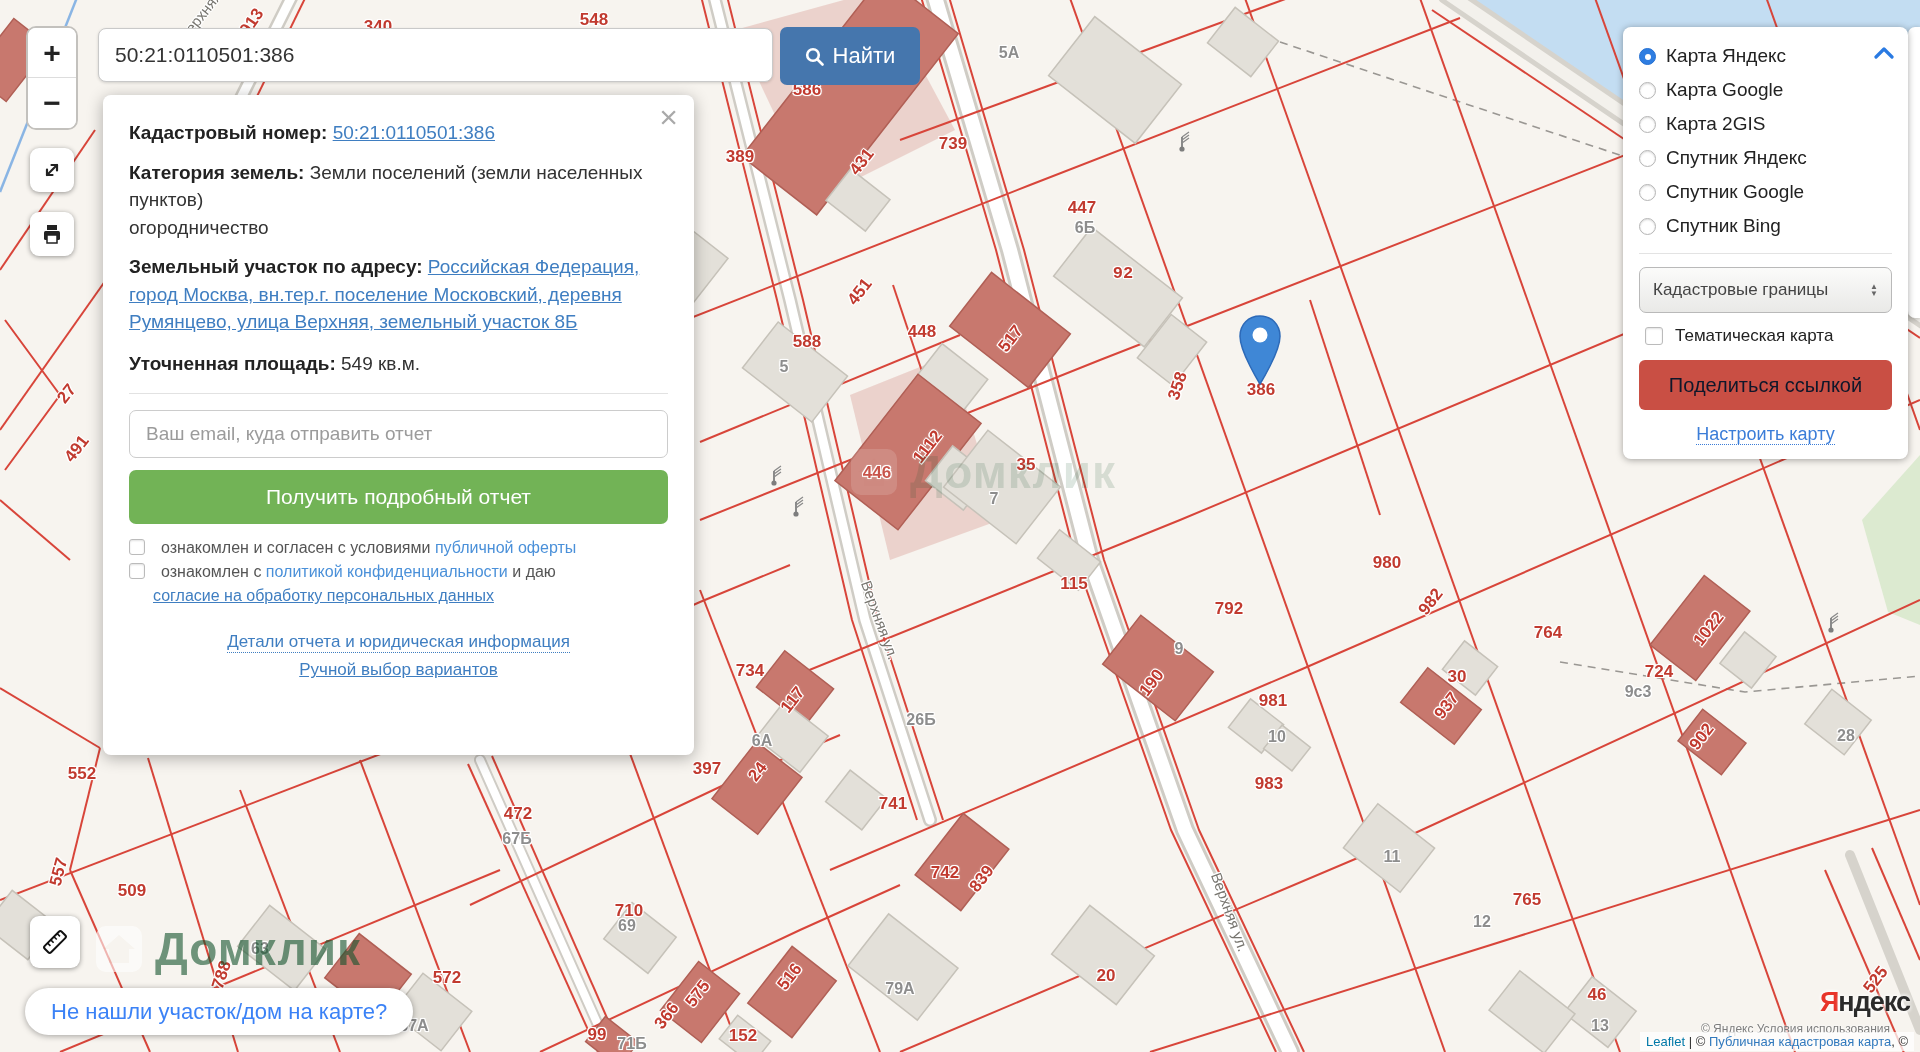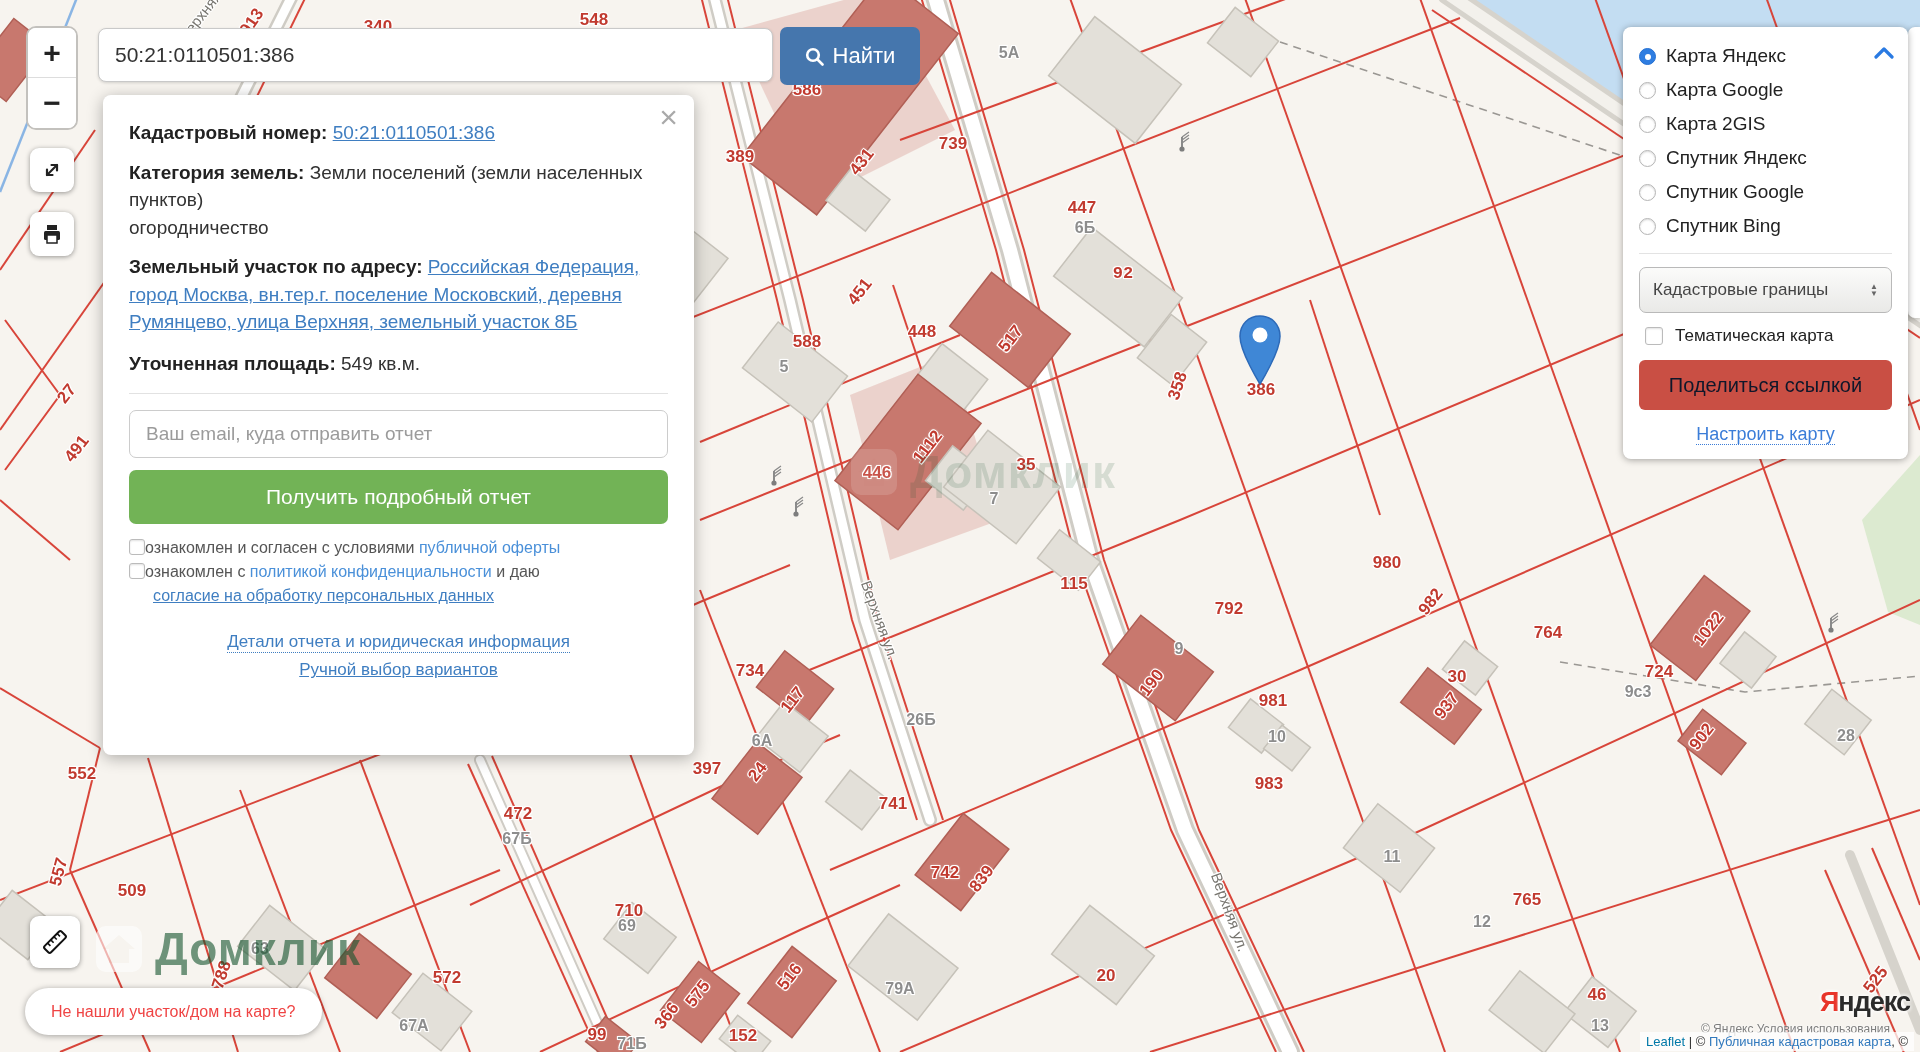--- a/index.html
+++ b/index.html
@@ -51,21 +51,21 @@
   #popup p { font-size:19px; line-height:1.45; color:#333; }
   #popup b { font-weight:700; color:#222; }
   #popup a { color:#3f7ec1; text-decoration:underline; cursor:pointer; }
   .mb12 { margin-bottom:12px; } .mb14 { margin-bottom:14px; }
   #popup .divider { border:none; border-top:1px solid #e2e2e2; margin:16px 0; }
   #email-input { width:100%; height:48px; border:1px solid #ccc; border-radius:7px; padding:0 16px;
     font-size:19px; color:#333; font-family:"Liberation Sans", sans-serif; margin-bottom:12px; }
   #email-input::placeholder { color:#9b9b9b; }
   #report-btn { width:100%; height:54px; background:#72b356; border:none; border-radius:7px;
     color:#fff; font-size:21px; cursor:pointer; font-family:"Liberation Sans", sans-serif; margin-bottom:12px; }
-  .chk { display:flex; gap:0; font-size:16px; color:#555; line-height:1.5; align-items:flex-start; }
+  .chk { display:flex; gap:16px; font-size:16px; color:#555; line-height:1.5; align-items:flex-start; }
   .chk .box { flex:0 0 16px; width:16px; height:16px; margin-top:3px; border:1px solid #bbb; border-radius:3px;
     background:#fff; box-shadow:inset 0 1px 2px rgba(0,0,0,.12); cursor:pointer; }
   .chk a { color:#4a90d9 !important; text-decoration:none !important; }
   .chk-indent { margin-left:24px; font-size:16px; color:#4a90d9; line-height:1.5; }
   .popup-links { text-align:center; margin-top:24px; font-size:17px; }
   .popup-links a { display:inline-block; margin-bottom:7px; }
   #details-link { text-decoration:none !important; border-bottom:1px dotted #3f7ec1; }
   #manual-link { text-decoration:underline; }
 
   
@@ -91,21 +91,21 @@
     box-shadow:inset 0 1px 2px rgba(0,0,0,.12); cursor:pointer; }
   #thematic-row span.lbl { font-size:17px; color:#222; }
   #share-btn { width:100%; height:50px; background:#c94f44; border:none; border-radius:6px; color:#0f172a;
     font-size:20px; cursor:pointer; font-family:"Liberation Sans", sans-serif; margin-bottom:14px; }
   #configure-link { display:block; text-align:center; color:#3b7dd8; font-size:18px; cursor:pointer;
     text-decoration:none; }
   #configure-link span { border-bottom:1px dotted #3b7dd8; }
 
   
   #not-found-pill { position:absolute; left:25px; top:988px; height:47px; padding:0 26px; z-index:10;
-    background:#fff; border:none; border-radius:24px; font-size:16px; color:#ef4444;
+    background:#fff; border:none; border-radius:24px; font-size:22px; color:#3b82f6;
     box-shadow:0 1px 6px rgba(0,0,0,.35); cursor:pointer; font-family:"Liberation Sans", sans-serif; }
   #attr-yandex { position:absolute; right:30px; bottom:16px; z-index:9; font-size:12px; color:#7e7e7e;
     text-shadow:0 0 3px #fff,0 0 3px #fff; }
   #attr-leaflet { position:absolute; right:6px; bottom:1px; z-index:10; font-size:13px; color:#333;
     background:rgba(255,255,255,.75); padding:2px 6px; white-space:nowrap; }
   #attr-leaflet a { text-decoration:none; cursor:pointer; }
   #leaflet-link { color:#0078a8; }
   #pkk-link { color:#3179bd; }
   #yandex-logo { position:absolute; right:10px; bottom:34px; z-index:9; font-size:27px; font-weight:700;
     text-shadow:0 0 4px #fff,0 0 4px #fff; letter-spacing:-1px; }

